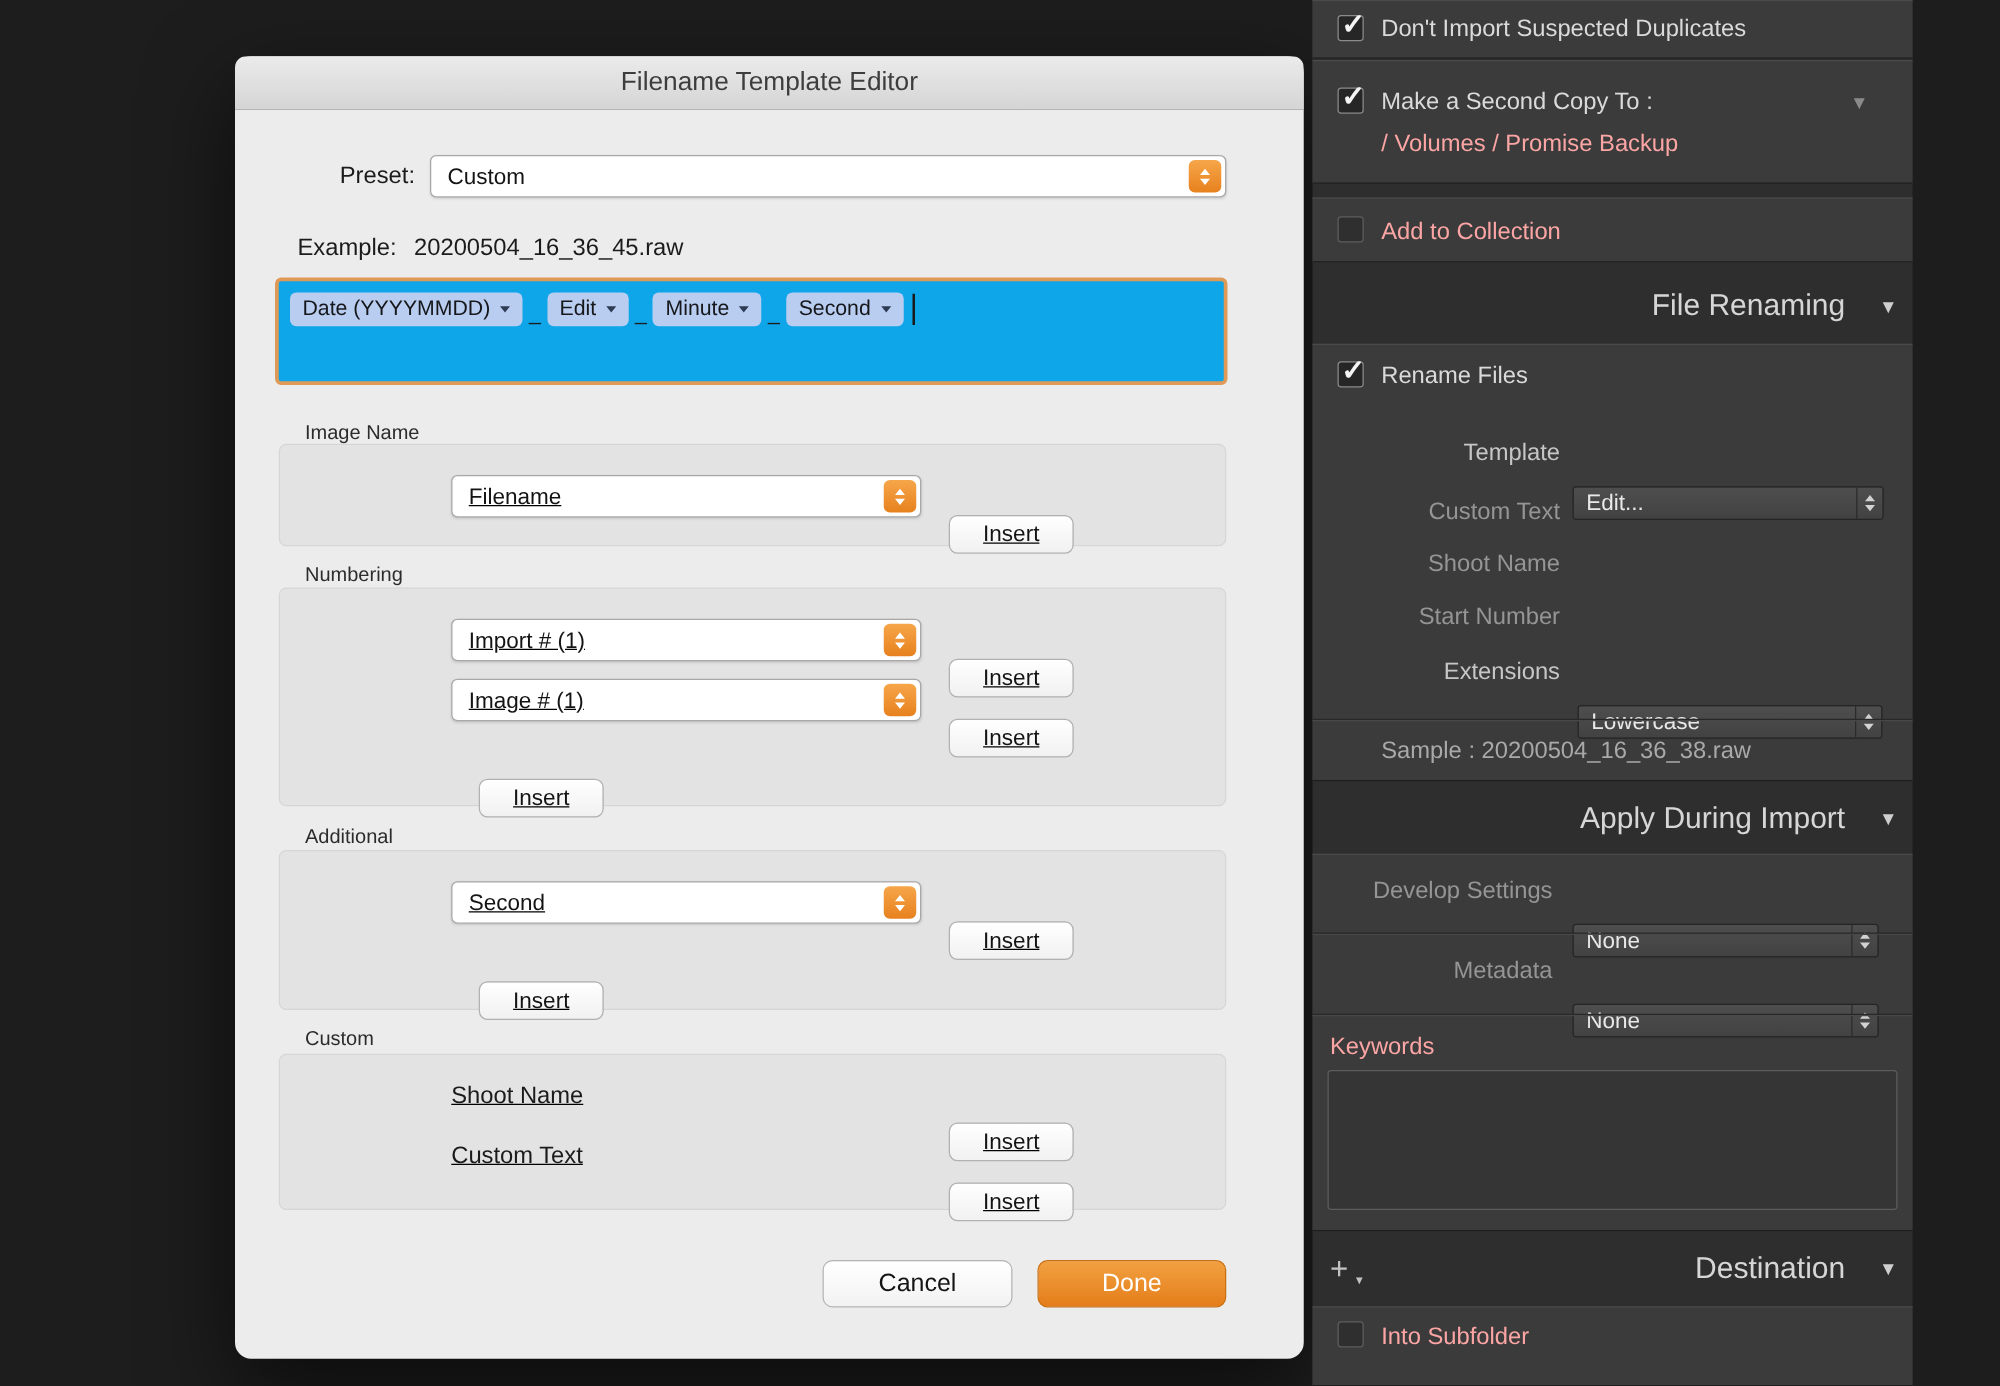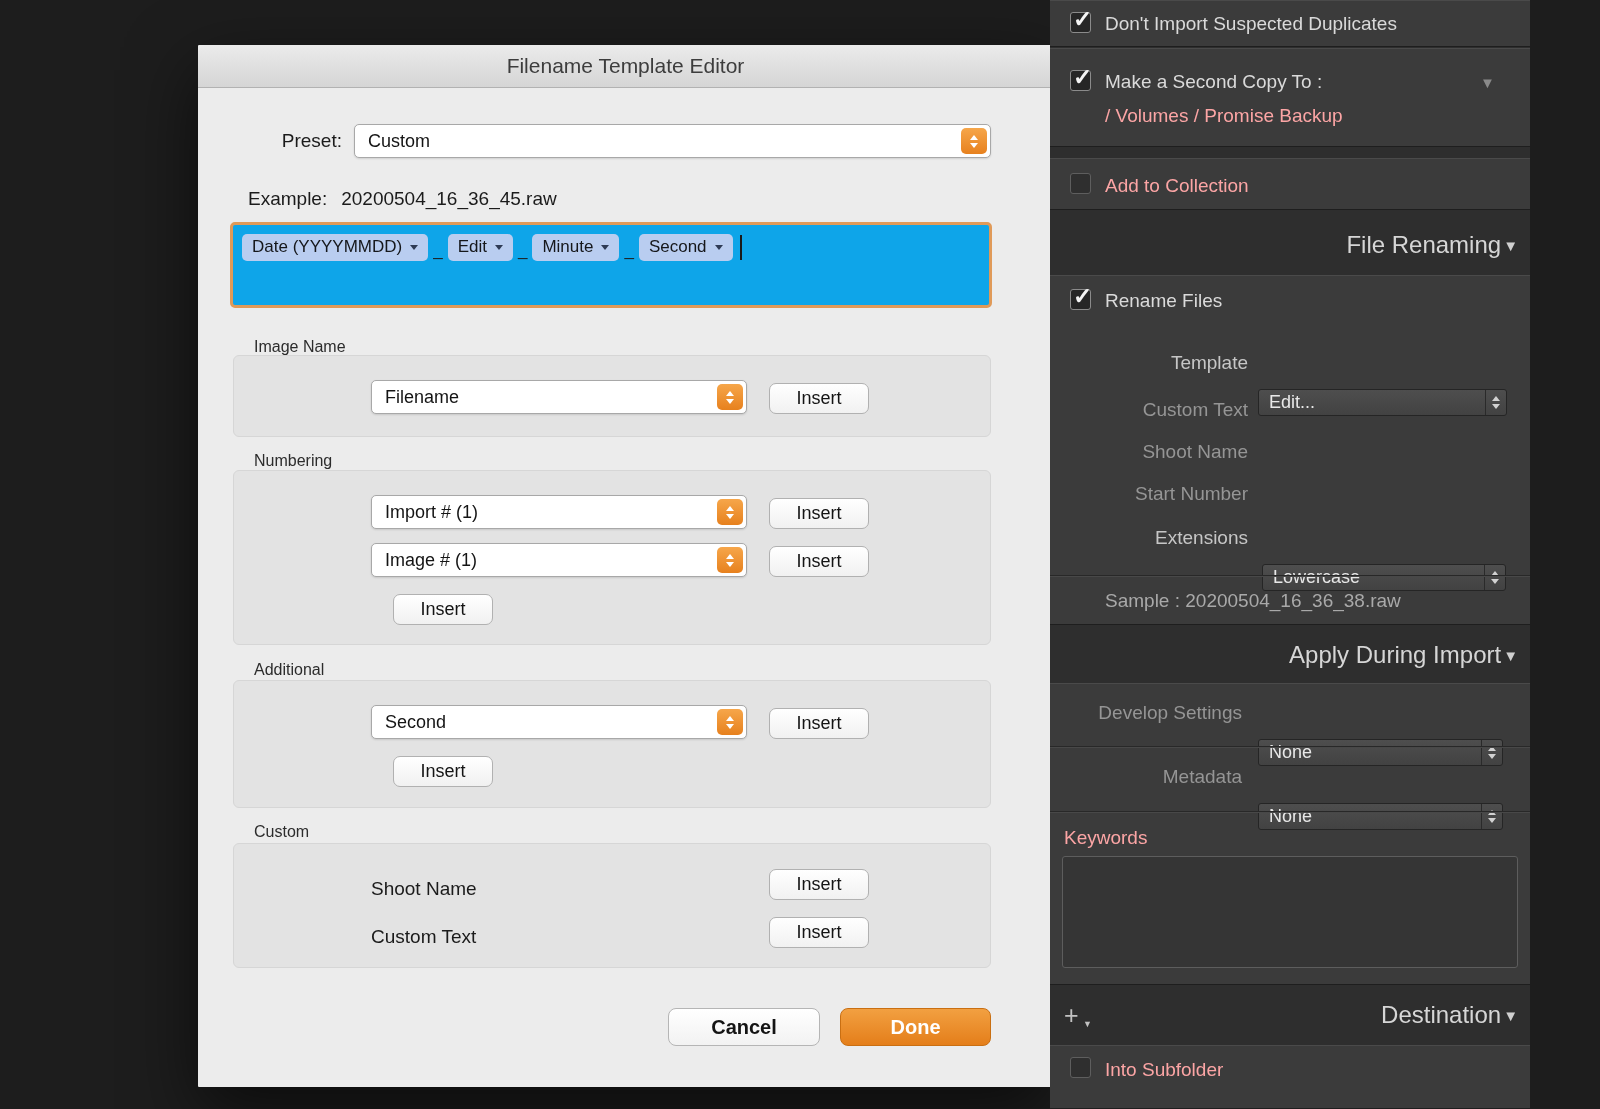--- a/index.html
+++ b/index.html
@@ -6,22 +6,22 @@
   html,body { width:1600px; height:1109px; }
   body {
     position: relative;
     background: #1d1d1d;
     font-family: "Liberation Sans", sans-serif;
     overflow: hidden;
   }
 
   
   .dialog {
-    position:absolute; left:198px; top:45px; width:855px; height:1042px;
-    background:#ececec; border-radius:1px;
+    position:absolute; left:188px; top:45px; width:855px; height:1042px;
+    background:#ececec; border-radius:13px;
     box-shadow:0 25px 70px rgba(0,0,0,.6);
   }
   .titlebar {
     height:43px; border-radius:9px 9px 0 0;
     background:linear-gradient(#ebebeb,#d5d5d5);
     border-bottom:1px solid #b2b2b2;
     display:flex; align-items:center; justify-content:center;
   }
   .title { font-size:21px; color:#3d3d3d; }
 
@@ -59,52 +59,52 @@
   }
   .pill-chev { width:0;height:0;border-left:4px solid transparent;border-right:4px solid transparent;border-top:5px solid #2e3b55; }
   .tok-sep { font-size:17px; color:#1d1d1d; margin:0 5px; transform:translateY(4px); }
   .caret { width:2px; height:25px; background:#1a1a1a; margin-left:7px; }
 
   .section-label { position:absolute; left:56px; font-size:16px; color:#2c2c2c; }
   .section-box {
     position:absolute; left:35px; width:758px;
     background:#e3e3e3; border:1px solid #d6d6d6; border-radius:6px;
   }
-  .sec-row { display:flex; align-items:flex-end; height:34px; margin:0 0 14px 137px; }
+  .sec-row { display:flex; align-items:flex-start; height:34px; margin:0 0 14px 137px;text-decoration:underline; }
   .row-select { width:376px; }
   .row-label { width:376px; font-size:19px; color:#1b1b1b; }
   .insert-btn {
     margin-left:22px; width:100px; height:31px;
     background:linear-gradient(#ffffff,#f1f1f1);
     border:1px solid #b1b1b1; border-radius:7px;
     font-size:18px; color:#141414; font-family:inherit;
     display:flex; align-items:center; justify-content:center;margin-top:32px;
   }
 
   .btn { position:absolute; top:963px; height:38px; border-radius:8px; font-size:20px;
-         display:flex; align-items:center; justify-content:center; font-family:inherit;font-weight:bold; }
+         display:flex; align-items:center; justify-content:center; font-family:inherit; }
   .cancel-btn { left:470px; width:152px; background:linear-gradient(#ffffff,#f2f2f2); border:1px solid #b5b5b5; color:#141414; }
   .done-btn   { left:642px; width:151px; background:linear-gradient(#f2a041,#e47e1a); border:1px solid #c96f12; color:#fff; }
 
   
   .rp { position:absolute; left:1050px; top:0; width:480px; height:1109px; background:#2e2e2e; }
   .rp-block {
     position:absolute; left:0; width:480px; background:#3b3b3b;
     border-top:1px solid #4a4a4a; border-bottom:1px solid #1e1e1e;
   }
   .cb { position:absolute; width:21px; height:21px; background:#262626; border:1px solid #8b8b8b; border-radius:3px; }
   .cb.un { border-color:#5e5e5e; background:#2f2f2f; }
   .cb-check { position:absolute; left:2px; top:-7px; font-size:23px; font-weight:bold; color:#f4f4f4; }
 
   .rp-text { position:absolute; font-size:19px; color:#dadada; white-space:nowrap; }
   .rp-dim  { color:#fca5a5; }
   .rp-header {
     position:absolute; left:0; width:480px; height:34px;
     display:flex; align-items:center; justify-content:flex-end;
-    padding-right:12px; gap:2px;
+    padding-right:12px; gap:27px;
   }
   .rp-header-text { font-size:24px; color:#d6d6d6; }
   .rp-tri { font-size:15px; color:#cfcfcf; }
 
   .rp-field-label { position:absolute; left:0; width:198px; text-align:right; font-size:19px; white-space:nowrap; }
   .lbl-lit { color:#c6c6c6; }
   .lbl-dim { color:#959595; }
 
   .pn-select {
     position:absolute; display:flex; align-items:center; height:27px;

